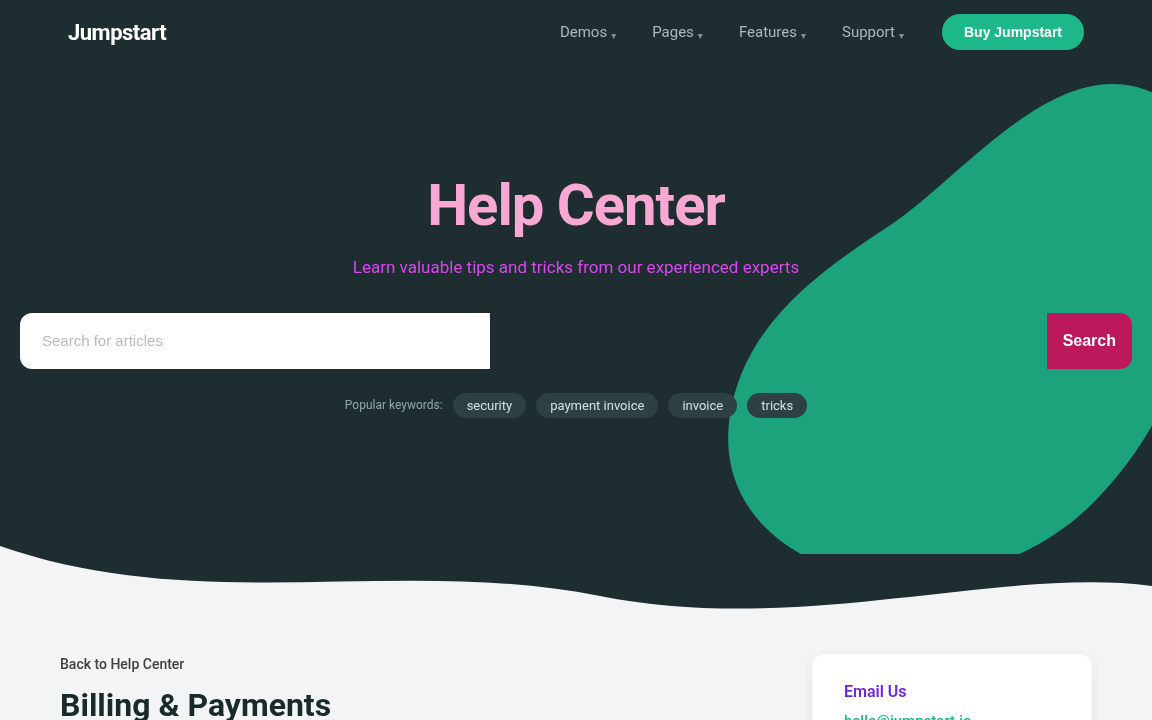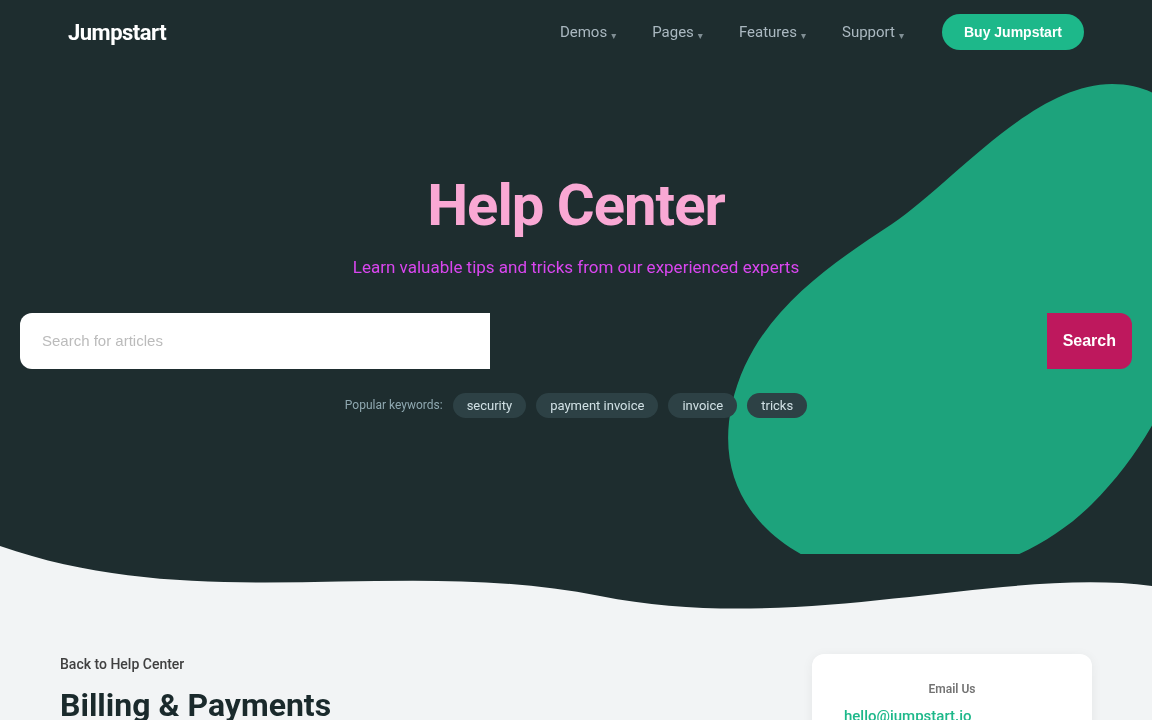--- a/index.html
+++ b/index.html
@@ -175,25 +175,24 @@
       color: #1a2a2c;
     }
     .sidebar-card {
       background: #fff;
       border-radius: 12px;
       padding: 28px 32px;
       min-width: 280px;
       box-shadow: 0 2px 12px rgba(0,0,0,0.06);
     }
     .sidebar-card-title {
-      font-size: 12px;
+      font-size: 16px;
       font-weight: 600;
-      color: #737373;
+      color: #6d28d9;
       margin-bottom: 10px;
-      text-align: center;
     }
     .sidebar-card-email {
       color: #1db88a;
       font-size: 15px;
       font-weight: 500;
       cursor: pointer;
     }
   </style>
 </head>
 <body>

